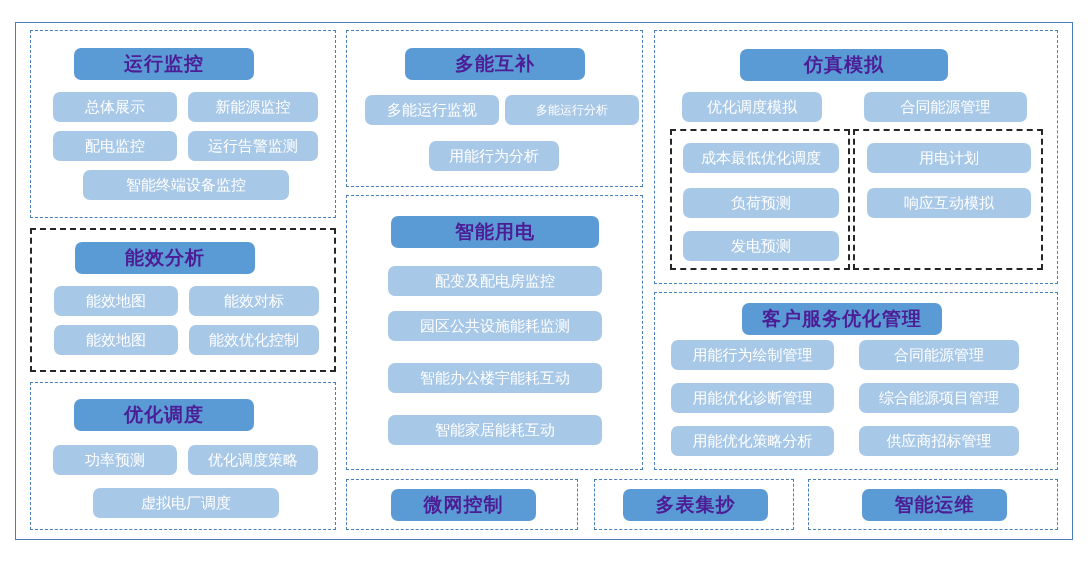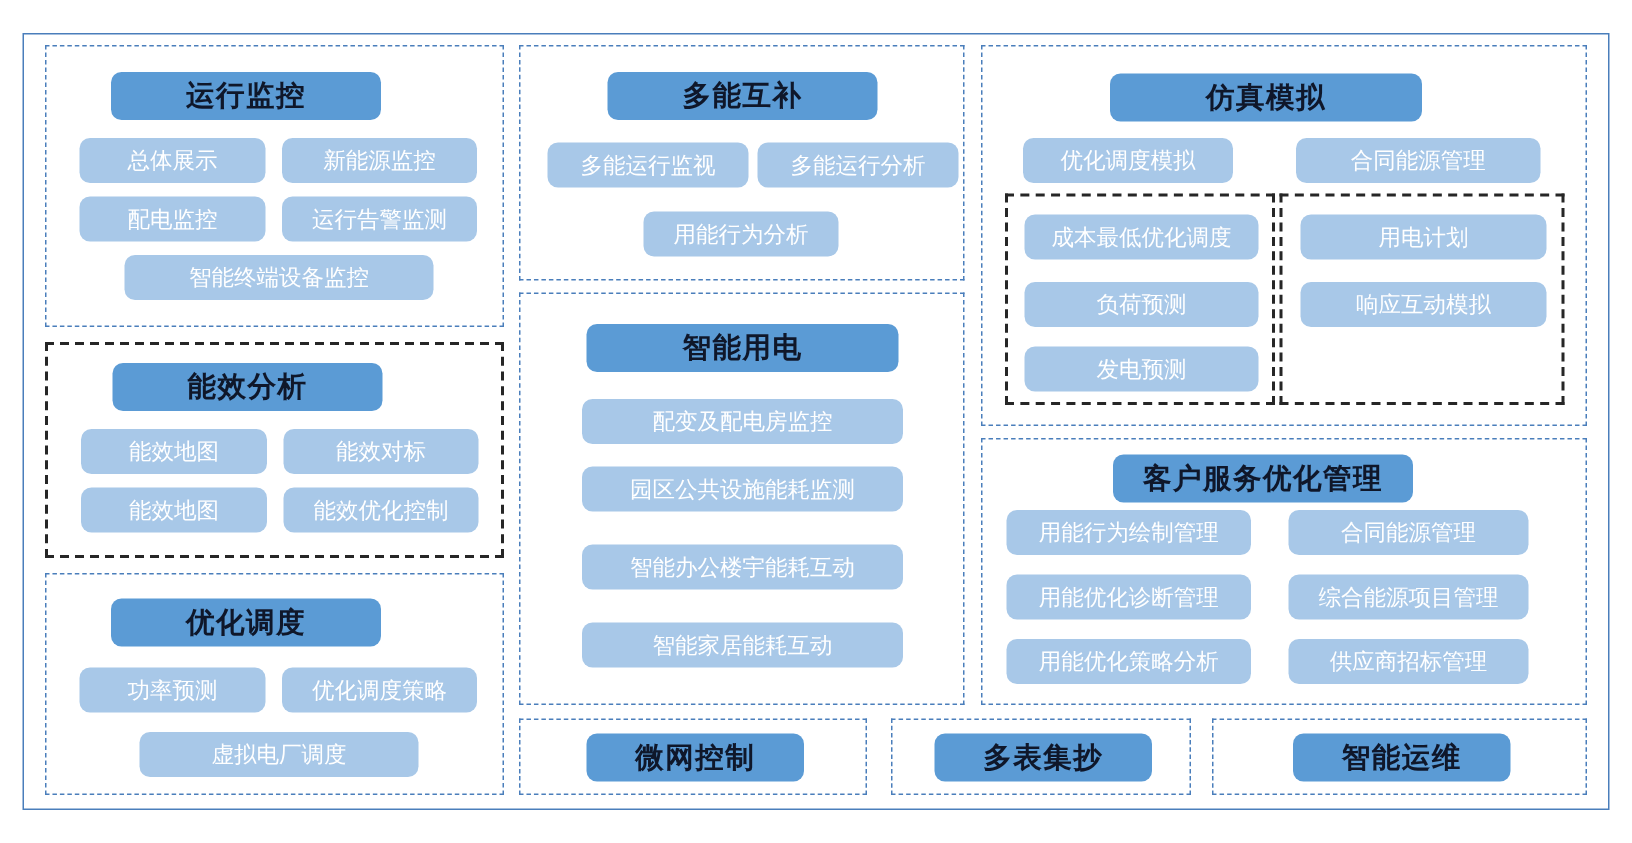--- a/index.html
+++ b/index.html
@@ -46,21 +46,21 @@
   .group.inner {
     border: 2px dashed #262626;
   }
 
   
   .hdr {
     position: absolute;
     box-sizing: border-box;
     background: #5b9bd5;
     border-radius: 7px;
-    color: #0f172a;
+    color: #4c1d95;
     font-weight: bold;
     display: flex;
     align-items: center;
     justify-content: center;
     letter-spacing: 1px;
     white-space: nowrap;
   }
 
   
   .item {
@@ -103,21 +103,21 @@
   <div class="group" style="left:30px; top:382px; width:306px; height:148px;">
     <div class="hdr" style="left:43px; top:16px; width:180px; height:32px; font-size:19px;">优化调度</div>
     <div class="item" style="left:22px; top:62px; width:124px; height:30px; font-size:15px;">功率预测</div>
     <div class="item" style="left:157px; top:62px; width:130px; height:30px; font-size:15px;">优化调度策略</div>
     <div class="item" style="left:62px; top:105px; width:186px; height:30px; font-size:15px;">虚拟电厂调度</div>
   </div>
 
   <div class="group" style="left:346px; top:30px; width:297px; height:157px;">
     <div class="hdr" style="left:58px; top:17px; width:180px; height:32px; font-size:19px;">多能互补</div>
     <div class="item" style="left:18px; top:64px; width:134px; height:30px; font-size:15px;">多能运行监视</div>
-    <div class="item" style="left:158px; top:64px; width:134px; height:30px; font-size:15px;">多能运行分析</div>
+    <div class="item" style="left:158px; top:64px; width:134px; height:30px; font-size:12px;">多能运行分析</div>
     <div class="item" style="left:82px; top:110px; width:130px; height:30px; font-size:15px;">用能行为分析</div>
   </div>
 
   <div class="group" style="left:346px; top:195px; width:297px; height:275px;">
     <div class="hdr" style="left:44px; top:20px; width:208px; height:32px; font-size:19px;">智能用电</div>
     <div class="item" style="left:41px; top:70px; width:214px; height:30px; font-size:15px;text-align:center;">配变及配电房监控</div>
     <div class="item" style="left:41px; top:115px; width:214px; height:30px; font-size:15px;">园区公共设施能耗监测</div>
     <div class="item" style="left:41px; top:167px; width:214px; height:30px; font-size:15px;">智能办公楼宇能耗互动</div>
     <div class="item" style="left:41px; top:219px; width:214px; height:30px; font-size:15px;">智能家居能耗互动</div>
   </div>

